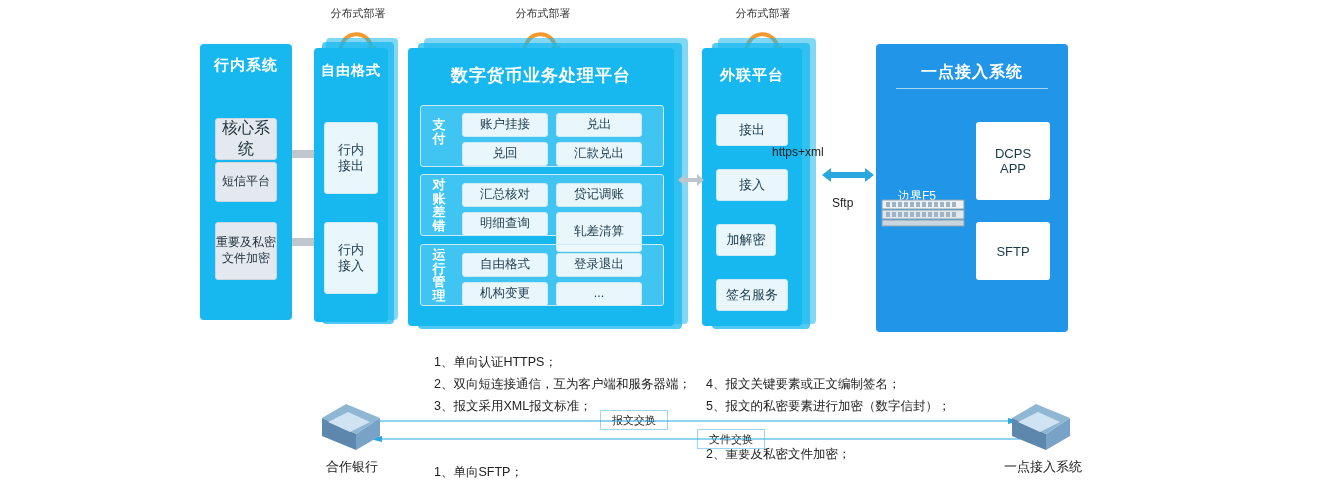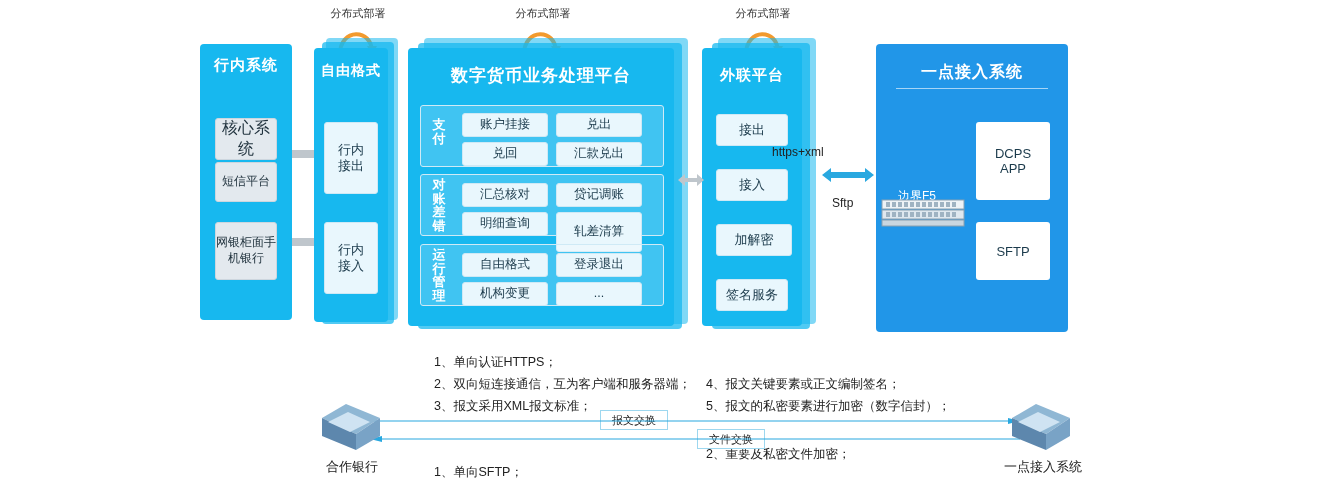--- a/index.html
+++ b/index.html
@@ -143,21 +143,21 @@
     <path d="M6,32 C6,6 38,6 38,30" stroke="#f29a2e" stroke-width="4" fill="none"></path>
     <polygon points="38,34 33,24 43,24" fill="#f29a2e"></polygon>
   </svg>
 
   <div class="abs panel" style="left:200px; top:44px; width:92px; height:276px;"></div>
   <div class="abs panel-title" style="left:200px; top:56px; width:92px; font-size:15px;">行内系统</div>
   <div class="abs grey-box" style="left:215px; top:118px; width:62px; height:42px; font-size:16px; flex-direction:column;">
     <span style="display:block">核心系统</span>
   </div>
   <div class="abs grey-box" style="left:215px; top:162px; width:62px; height:40px; font-size:12px;">短信平台</div>
-  <div class="abs grey-box" style="left:215px; top:222px; width:62px; height:58px; font-size:12px;">网银柜面手机银行</div>
+  <div class="abs grey-box" style="left:215px; top:222px; width:62px; height:58px; font-size:12px;">重要及私密文件加密</div>
 
   <div class="abs grey-arrow" style="left:292px; top:150px; width:22px;"></div>
   <div class="abs grey-arrow" style="left:292px; top:238px; width:22px;"></div>
 
   <div class="abs panel-stack-shadow" style="left:326px; top:38px; width:72px; height:282px; opacity:0.55;"></div>
   <div class="abs panel-stack-shadow" style="left:322px; top:42px; width:72px; height:282px; opacity:0.75;"></div>
   <div class="abs panel" style="left:314px; top:48px; width:74px; height:274px;"></div>
   <div class="abs panel-title" style="left:314px; top:62px; width:74px; font-size:14px;">自由格式</div>
   <div class="abs white-box" style="left:324px; top:122px; width:54px; height:72px; font-size:13px; flex-direction:column;">
     <span>行内</span>
@@ -193,21 +193,21 @@
   <div class="abs white-box" style="left:556px; top:253px; width:86px; height:24px; font-size:12.5px;">登录退出</div>
   <div class="abs white-box" style="left:462px; top:282px; width:86px; height:24px; font-size:12.5px;">机构变更</div>
   <div class="abs white-box" style="left:556px; top:282px; width:86px; height:24px; font-size:12.5px;">...</div>
 
   <div class="abs panel-stack-shadow" style="left:718px; top:38px; width:98px; height:286px; opacity:0.55;"></div>
   <div class="abs panel-stack-shadow" style="left:712px; top:43px; width:98px; height:286px; opacity:0.75;"></div>
   <div class="abs panel" style="left:702px; top:48px; width:100px; height:278px;"></div>
   <div class="abs panel-title" style="left:702px; top:66px; width:100px; font-size:15px;">外联平台</div>
   <div class="abs white-box" style="left:716px; top:114px; width:72px; height:32px; font-size:13px;">接出</div>
   <div class="abs white-box" style="left:716px; top:169px; width:72px; height:32px; font-size:13px;">接入</div>
-  <div class="abs white-box" style="left:716px; top:224px; width:76px; height:32px; font-size:13px;">加解密</div>
+  <div class="abs white-box" style="left:716px; top:224px; width:60px; height:32px; font-size:13px;">加解密</div>
   <div class="abs white-box" style="left:716px; top:279px; width:72px; height:32px; font-size:13px;">签名服务</div>
 
   <svg class="abs" style="left:678px; top:172px;" width="26" height="16">
     <polygon points="0,8 7,2 7,6 19,6 19,2 26,8 19,14 19,10 7,10 7,14" fill="#bfc6cc"></polygon>
   </svg>
 
   <div class="abs dark-label" style="left:772px; top:145px;">https+xml</div>
   <div class="abs dark-label" style="left:832px; top:196px;">Sftp</div>
   <svg class="abs" style="left:822px; top:166px;" width="52" height="18">
     <polygon points="0,9 9,2 9,6 43,6 43,2 52,9 43,16 43,12 9,12 9,16" fill="#29a8e0"></polygon>

